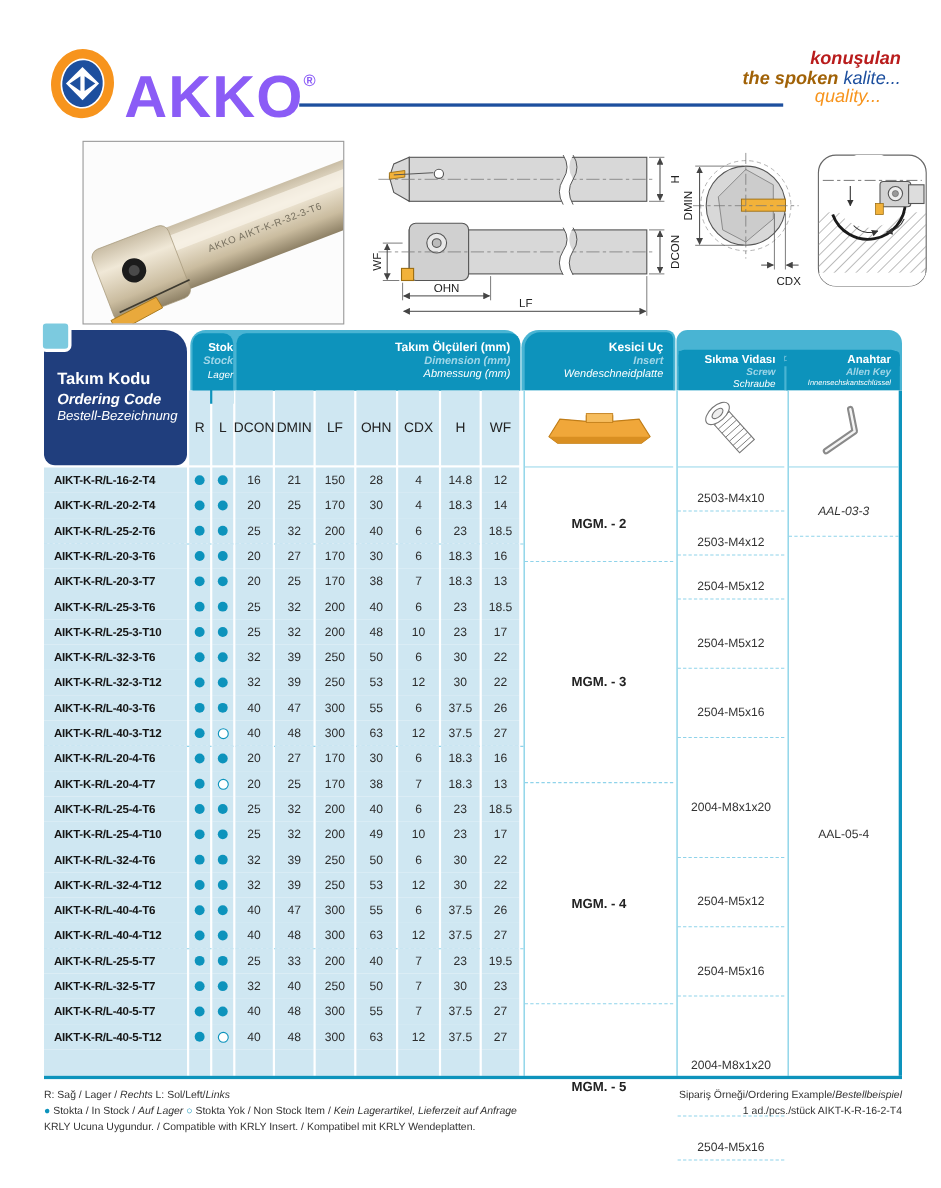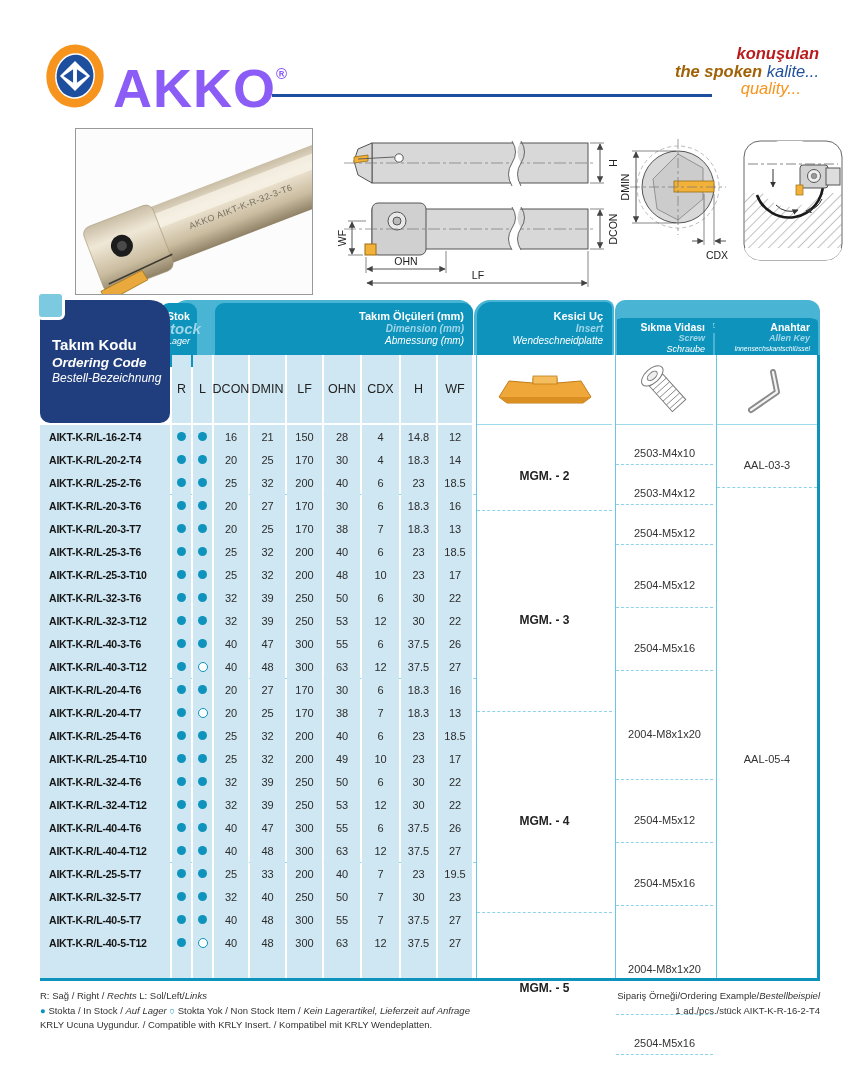--- a/index.html
+++ b/index.html
@@ -24,30 +24,30 @@
   .drawend{position:absolute;left:616px;top:131px;}
   .drawapp{position:absolute;left:740px;top:137px;}
 
   
   .tablewrap{position:absolute;left:40px;top:300px;width:780px;height:681px;}
   .band{position:absolute;background:#49b4d3;}
   .band.bleft{left:133px;top:0;width:300px;height:55px;border-radius:14px 14px 0 0;}
   .band.bkesici{left:434px;top:0;width:140px;height:55px;border-radius:16px 8px 0 0;}
   .band.bright{left:575px;top:0;width:205px;height:55px;border-radius:10px 12px 0 0;}
   .hbox{position:absolute;background:#0d93bc;color:#fff;box-sizing:border-box;}
-  .box-stok{left:120px;top:3px;width:37px;height:64px;border-radius:9px 9px 0 0;text-align:center;padding-top:7px;}
+  .box-stok{left:135px;top:3px;width:37px;height:64px;border-radius:9px 9px 0 0;text-align:right;padding-top:7px;}
   .box-dims{left:175px;top:3px;width:258px;height:52px;border-radius:9px 9px 0 0;text-align:right;padding:7px 9px 0 0;}
   .box-kesici{left:437px;top:2px;width:135px;height:53px;border-radius:14px 6px 0 0;text-align:right;padding:8px 9px 0 0;}
   .box-yedek{left:577px;top:18px;width:201px;height:15px;border-radius:5px 8px 0 0;text-align:center;font-size:9px;line-height:14px;white-space:nowrap;}
   .box-sikma{left:577px;top:19px;width:96px;height:36px;text-align:right;padding:2px 8px 0 0;}
   .box-anahtar{left:675px;top:19px;width:103px;height:36px;border-radius:0 4px 0 0;text-align:right;padding:2px 8px 0 0;}
   .h1{font-size:11px;font-weight:bold;line-height:13px;}
   .h2{font-size:10px;font-style:italic;font-weight:bold;color:#9fd6e8;line-height:12px;}
   .h3{font-size:10px;font-style:italic;line-height:12px;}
-  .box-stok .h1{font-size:10.5px}.box-stok .h2{font-size:15px}.box-stok .h3{font-size:9px}
+  .box-stok .h1{font-size:10.5px}.box-stok .h2{font-size:10px}.box-stok .h3{font-size:9px}
   .box-sikma .h1,.box-anahtar .h1{font-size:10.5px;line-height:12px;}
   .box-sikma .h2,.box-anahtar .h2{font-size:9px;line-height:10.5px;}
   .box-sikma .h3{font-size:9px;line-height:10.5px;}
   .box-anahtar .h3{font-size:6.8px;line-height:10px;}
 
   .navybox{position:absolute;left:0;top:0;width:130px;height:123px;background:#203e7d;border-radius:10px 20px 10px 10px;color:#fff;padding:36px 0 0 12px;box-sizing:border-box;z-index:2;}
   .navybox .n1{font-weight:bold;font-size:15px;line-height:18px;}
   .navybox .n2{font-weight:bold;font-style:italic;font-size:13.5px;line-height:17px;}
   .navybox .n3{font-style:italic;font-size:12px;line-height:15px;}
   .tab{position:absolute;left:-4px;top:-9px;width:23px;height:23px;background:#7ccadf;border:3px solid #fff;border-radius:6px;z-index:3;}
@@ -710,28 +710,28 @@
       </div>
   </div>
   <div class="sparecol col-key">
     <div class="imgarea">
       <svg width="60" height="52" viewBox="0 0 60 52">
         <polyline points="14,46 40,28 36,8" fill="none" stroke="#8a8a8a" stroke-width="6" stroke-linejoin="round" stroke-linecap="round"></polyline>
         <polyline points="14,46 40,28 36,8" fill="none" stroke="#f4f4f4" stroke-width="2.2" stroke-linejoin="round" stroke-linecap="round"></polyline>
       </svg>
     </div>
     <div>
-        <div class="scell" style="height: 46px;">AAL-03-3</div>
+        <div class="scell" style="height: 46px; font-style: italic;">AAL-03-3</div>
         <div class="scell last" style="height: 507px;">AAL-05-4</div>
       </div>
   </div>
   <div class="bottomline"></div>
 </div>
 
 <div class="footnotes">
-  <div><span>R: Sağ / Right / </span><span class="it">Rechts</span><span>   L: Sol/Left/</span><span class="it">Links</span></div>
+  <div><span>R: Sağ / Lager / </span><span class="it">Rechts</span><span>   L: Sol/Left/</span><span class="it">Links</span></div>
   <div><span class="tealdot">● </span><span>Stokta / In Stock / </span><span class="it">Auf Lager</span><span>  </span><span class="tealdot">○ </span><span>Stokta Yok / Non Stock Item / </span><span class="it">Kein Lagerartikel, Lieferzeit auf Anfrage</span></div>
   <div><span>KRLY Ucuna Uygundur. / Compatible with KRLY Insert. / Kompatibel mit KRLY Wendeplatten.</span></div>
 </div>
 <div class="ordering">
   <div><span>Sipariş Örneği/Ordering Example/</span><span class="it">Bestellbeispiel</span></div>
   <div>1 ad./pcs./stück AIKT-K-R-16-2-T4</div>
 </div>
 
 </body></html>

